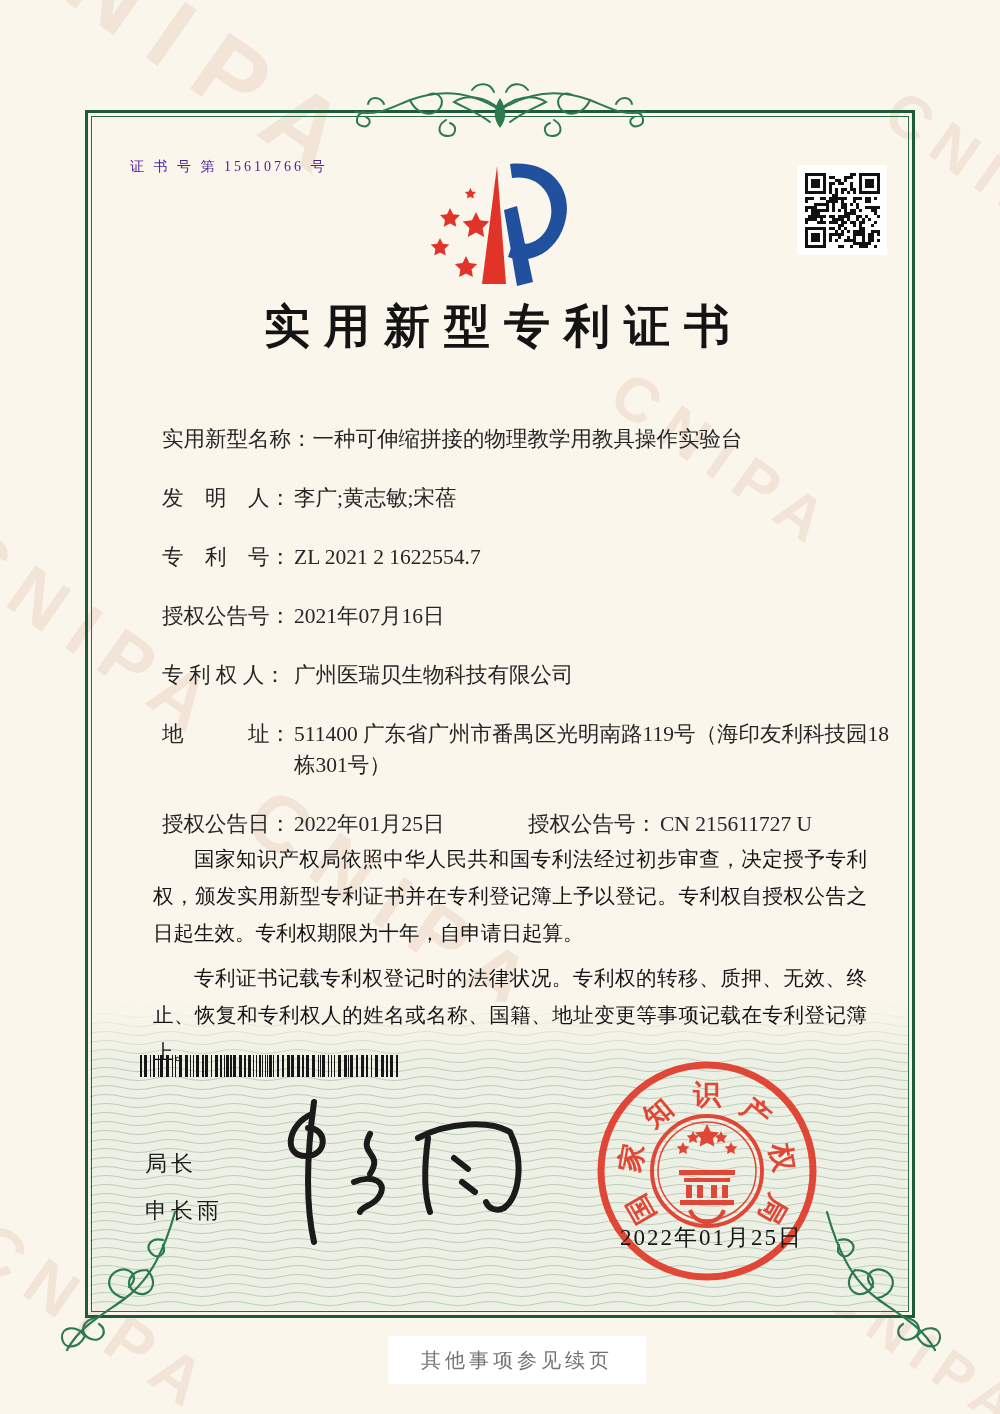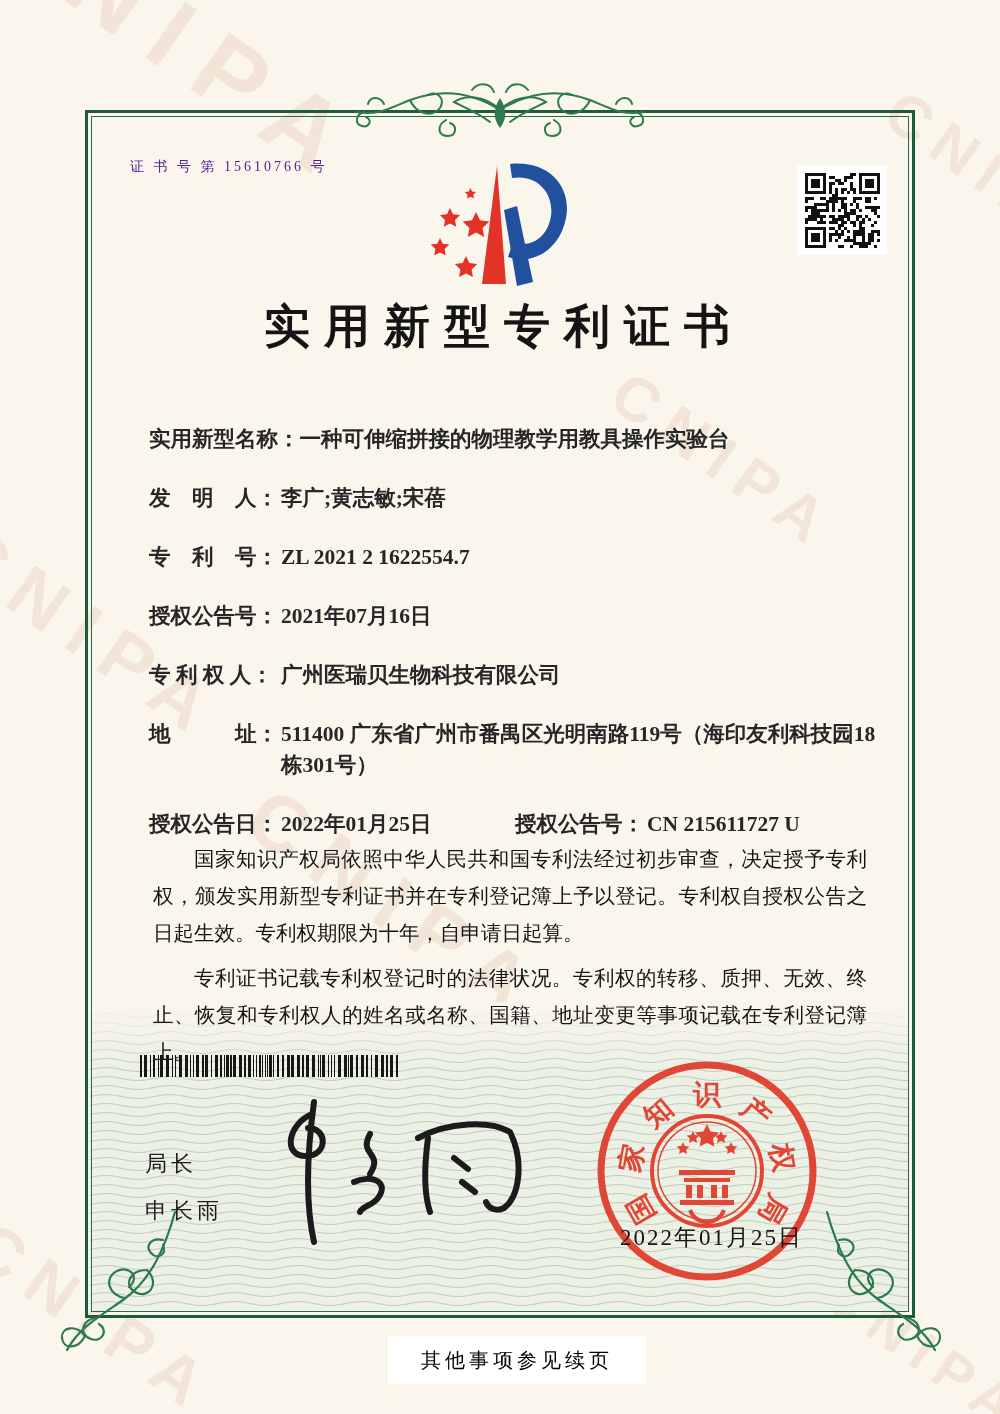--- a/index.html
+++ b/index.html
@@ -34,21 +34,21 @@
 
   .cert-no{position:absolute;left:130px;top:158px;font-size:14px;letter-spacing:3px;color:#4c1d95;}
 
   .logo{position:absolute;left:420px;top:160px;}
   .qr{position:absolute;left:797px;top:165px;width:90px;height:90px;background:#fff;
       display:flex;align-items:center;justify-content:center;}
 
   .title{position:absolute;left:85px;top:296px;width:824px;text-align:center;
          font-size:46px;font-weight:bold;letter-spacing:14px;text-indent:14px;color:#141414;}
 
-  .fields{position:absolute;left:149px;top:424px;width:732px;font-size:21.5px;color:#262626;font-weight:bold;}
+  .fields{position:absolute;left:162px;top:424px;width:732px;font-size:21.5px;color:#262626;}
   .frow{display:flex;margin-bottom:28px;line-height:31px;}
   .flabel{flex:0 0 132px;white-space:pre;}
   .fvalue{flex:1;}
   .frow-addr{}
   .grant-pair1{display:flex;flex:0 0 366px;}
   .grant-pair2{display:flex;flex:1;align-items:center;}
 
   .body-text{position:absolute;left:145px;top:833px;width:730px;font-size:20.5px;
              line-height:37px;text-align:justify;color:#151515;}
   .body-text p{margin:8px;text-indent:2em;}
@@ -62,21 +62,21 @@
   .seal{position:absolute;left:594px;top:1058px;width:226px;height:226px;}
   .seal-char{font-size:28px;font-weight:bold;fill:#e03928;font-family:"Liberation Serif",serif;}
   .seal-date{position:absolute;left:620px;top:1222px;width:200px;font-size:23px;
              letter-spacing:2px;color:#161616;}
 
   .page-num{position:absolute;left:85px;top:1284px;width:824px;text-align:center;
             font-size:17px;letter-spacing:2px;color:#2a2a2a;}
 
   .cont-box{position:absolute;left:388px;top:1336px;width:258px;height:48px;background:#ffffff;
             display:flex;align-items:center;justify-content:center;}
-  .cont-text{font-size:20px;letter-spacing:4px;color:#000000;}
+  .cont-text{font-size:20px;letter-spacing:4px;color:#737373;}
 </style>
 </head>
 <body>
 
 <div class="page">
 
   <div class="wm wm1">CNIPA</div>
   <div class="wm wm2">CNIPA</div>
   <div class="wm wm3">CNIPA</div>
   <div class="wm wm4">CNIPA</div>

